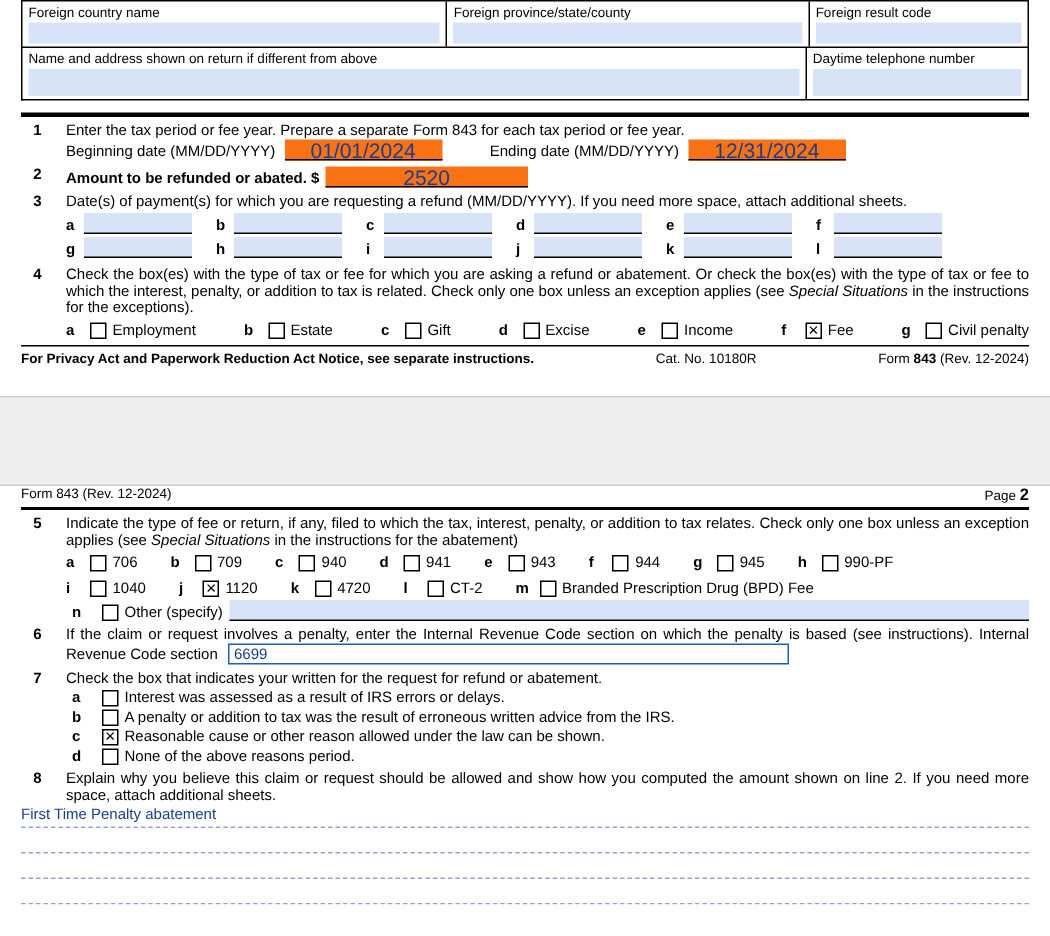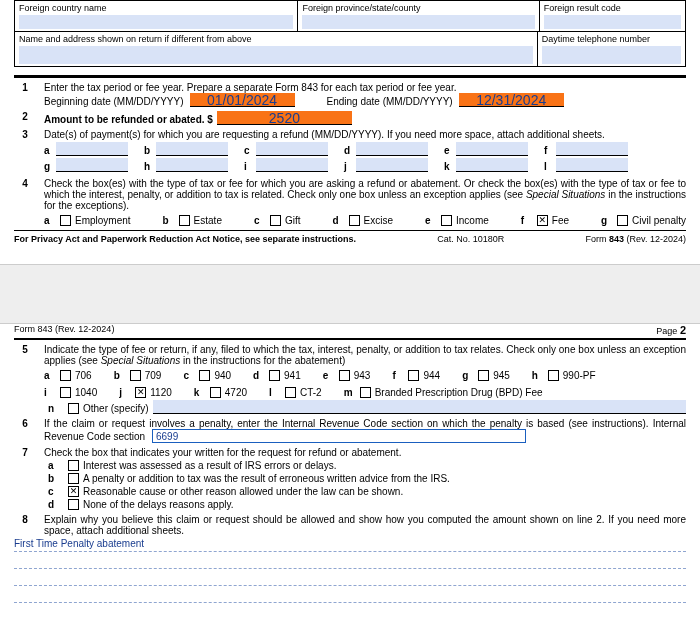--- a/index.html
+++ b/index.html
@@ -312,21 +312,21 @@
             <span>A penalty or addition to tax was the result of erroneous written advice from the IRS.</span>
           </div>
           <div class="reason-item">
             <span class="cb-letter bold">c</span>
             <span class="cb-box cb-checked"></span>
             <span>Reasonable cause or other reason allowed under the law can be shown.</span>
           </div>
           <div class="reason-item">
             <span class="cb-letter bold">d</span>
             <span class="cb-box"></span>
-            <span>None of the delays reasons apply.</span>
+            <span>None of the above reasons period.</span>
           </div>
         </div>
     </div>
   </div>
 
   <div class="line-item">
     <div class="line-num">8</div>
     <div class="line-content justify">
       <span>Explain why you believe this claim or request should be allowed and show how you computed the amount shown on line 2. If you need more space, attach additional sheets.</span>
     </div>

